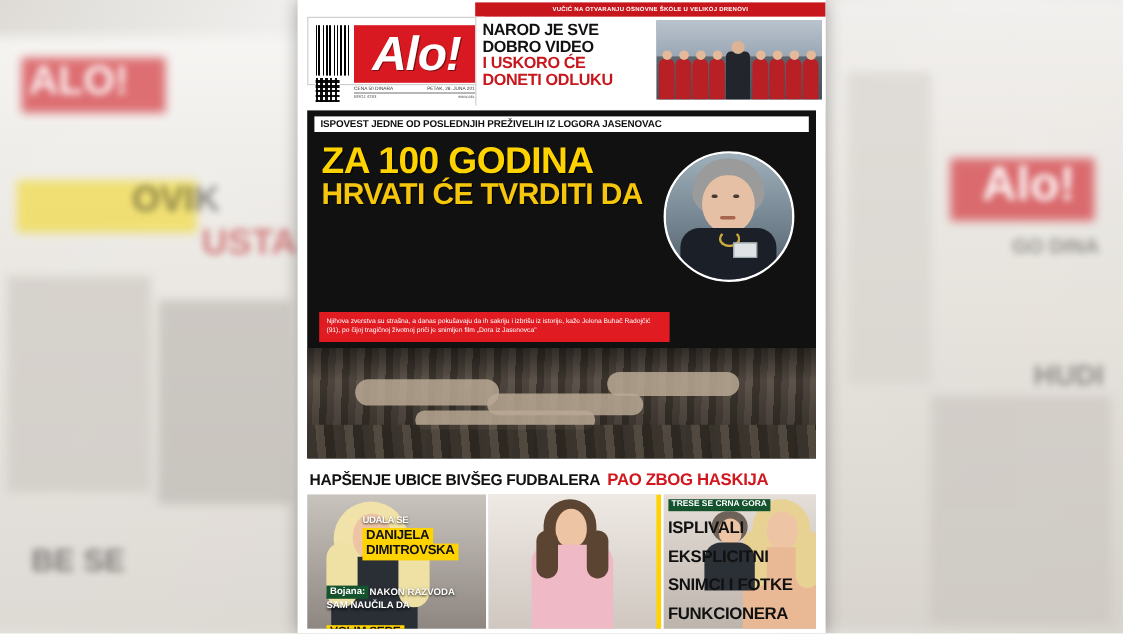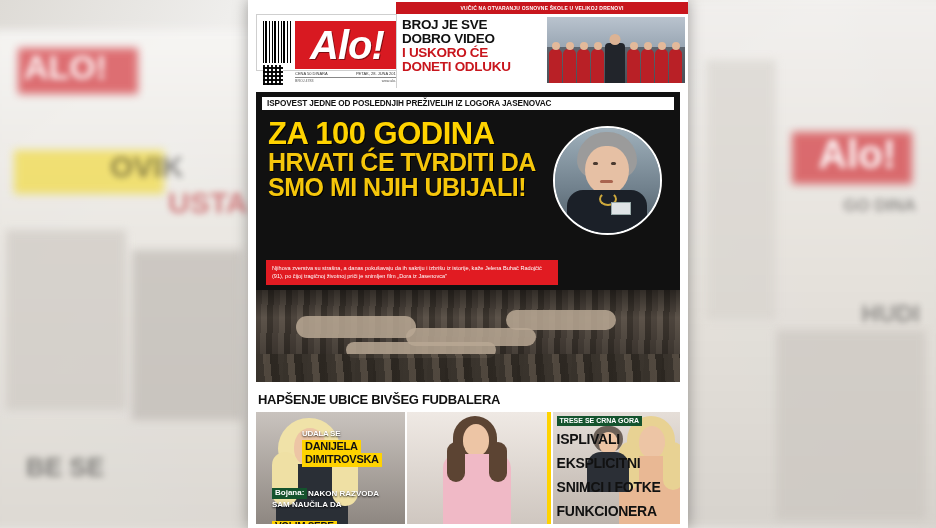--- a/index.html
+++ b/index.html
@@ -411,21 +411,21 @@
       </div>
       <div class="mast-rule"></div>
       <div class="mast-sub2">
         <span>BROJ 4783</span>
         <span>www.alo.rs</span>
       </div>
     </div>
 
     <div class="teaser">
       <div class="teaser-head">
-        <div>BROJ JE SVE</div>
+        <div>NAROD JE SVE</div>
         <div>DOBRO VIDEO</div>
         <div class="hl">I USKORO ĆE</div>
         <div class="hl">DONETI ODLUKU</div>
       </div>
       <div class="teaser-photo">
         <div class="tp-wall"></div>
         <div class="tp-choir">
           <div class="tp-person" style="left:2px;"></div>
           <div class="tp-person" style="left:16px;"></div>
           <div class="tp-person" style="left:30px;"></div>
@@ -438,21 +438,20 @@
         </div>
       </div>
     </div>
 
     <div class="main-block">
       <div class="kicker">ISPOVEST JEDNE OD POSLEDNJIH PREŽIVELIH IZ LOGORA JASENOVAC</div>
 
       <div class="headline">
         <div class="hl-line big">ZA 100 GODINA</div>
         <div class="hl-line">HRVATI ĆE TVRDITI DA</div>
-        <div class="hl-line">SMO MI NJIH UBIJALI!</div>
       </div>
 
       <div class="portrait">
         <div class="pt-bg"></div>
         <div class="pt-hair"></div>
         <div class="pt-face"></div>
         <div class="pt-eye l"></div>
         <div class="pt-eye r"></div>
         <div class="pt-mouth"></div>
         <div class="pt-body"></div>
@@ -466,20 +465,21 @@
         <div class="pb-body" style="left:40px;top:26px;width:120px;height:22px;"></div>
         <div class="pb-body" style="left:150px;top:38px;width:130px;height:18px;"></div>
         <div class="pb-body" style="left:250px;top:20px;width:110px;height:20px;"></div>
         <div class="pb-body" style="left:90px;top:52px;width:150px;height:16px;"></div>
         <div class="pb-rubble"></div>
       </div>
     </div>
 
     <div class="red-band">
       <span class="rb-left">HAPŠENJE UBICE BIVŠEG FUDBALERA</span>
+      <span class="rb-right">PAO ZBOG HASKIJA</span>
     </div>
 
     <div class="bottom">
 
       <div class="bp bp1">
         <div class="woman w-bg1">
           <div class="w-hair" style="left:22px;top:6px;width:62px;height:54px;background:#f0e2a8;"></div>
           <div class="w-face" style="left:38px;top:16px;width:32px;height:38px;"></div>
           <div class="w-body" style="left:20px;top:52px;width:72px;height:60px;background:#2a2f36;"></div>
           <div class="w-hair" style="left:16px;top:40px;width:26px;height:54px;background:#efe0a4;border-radius:14px;"></div>

